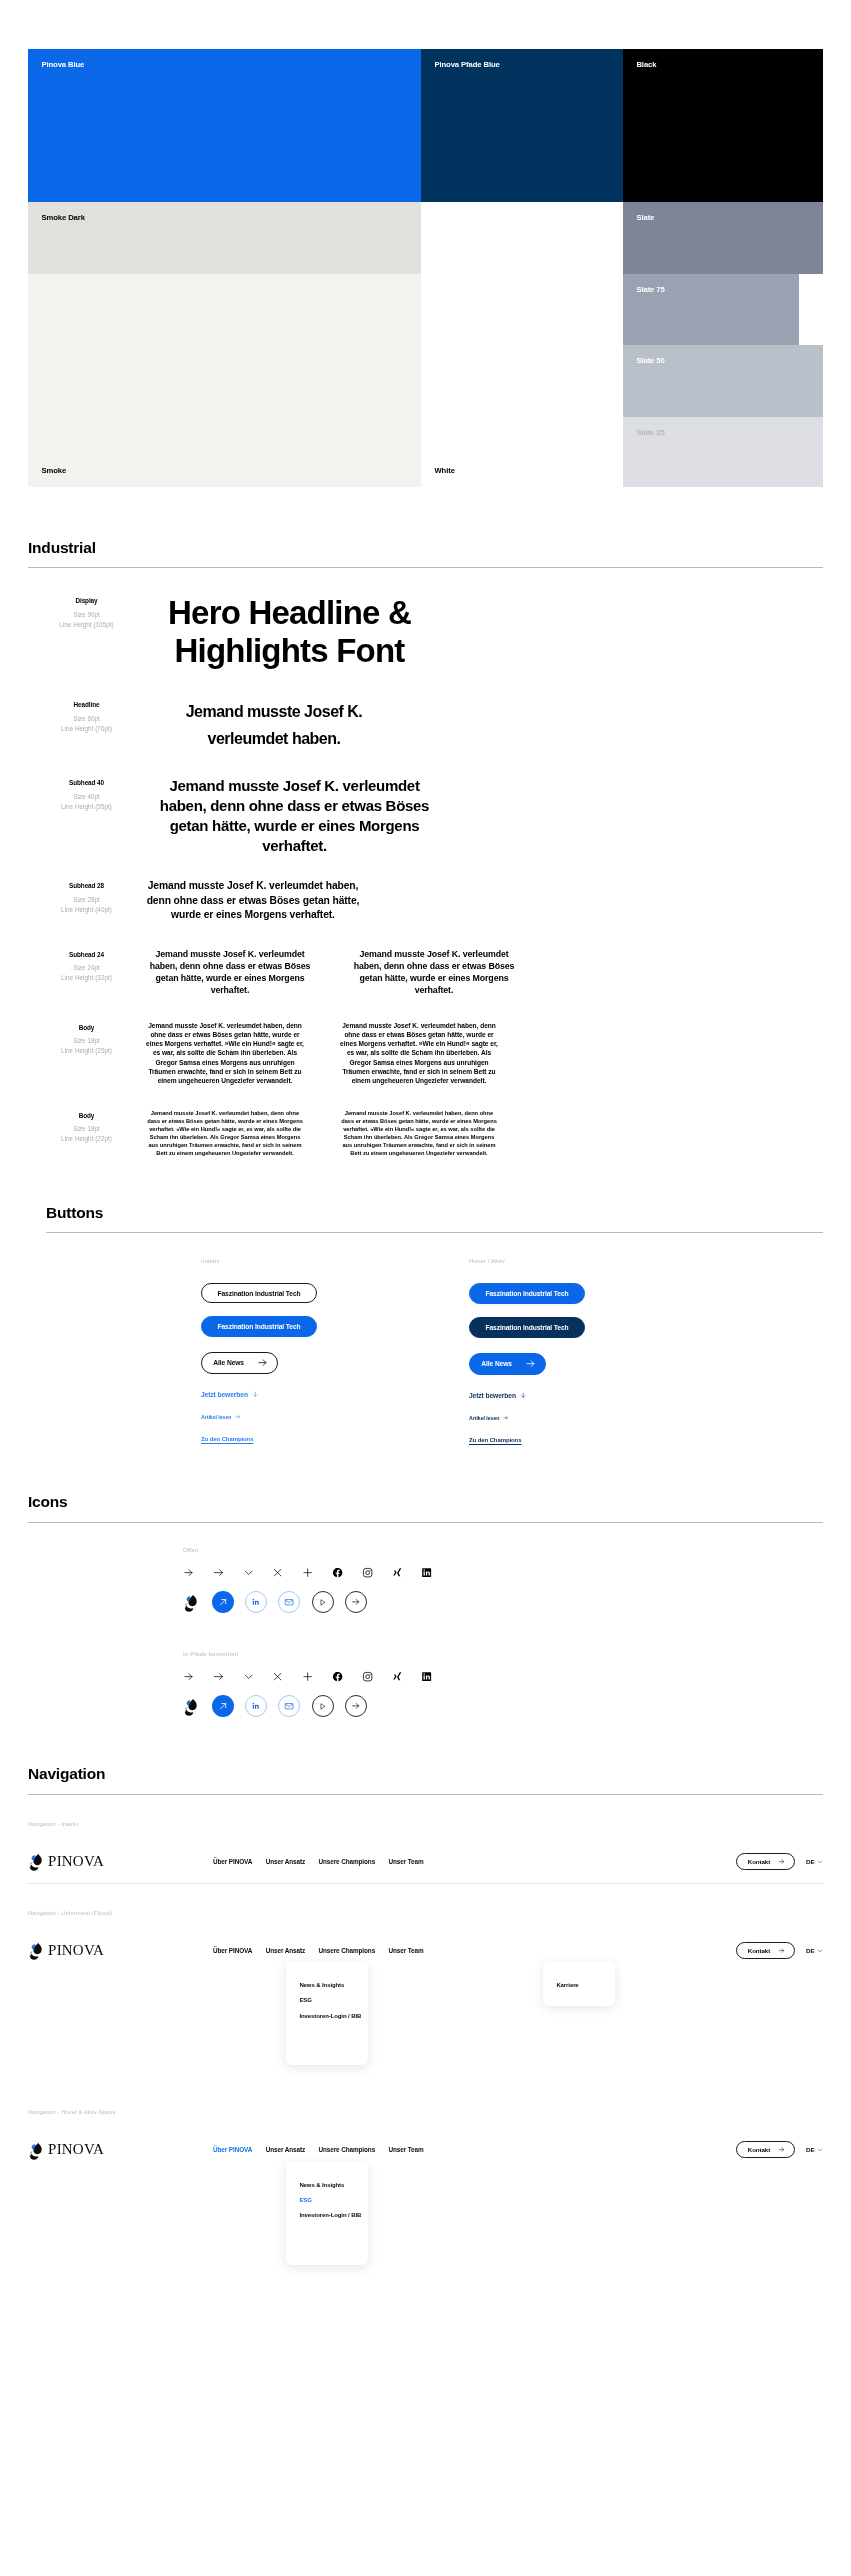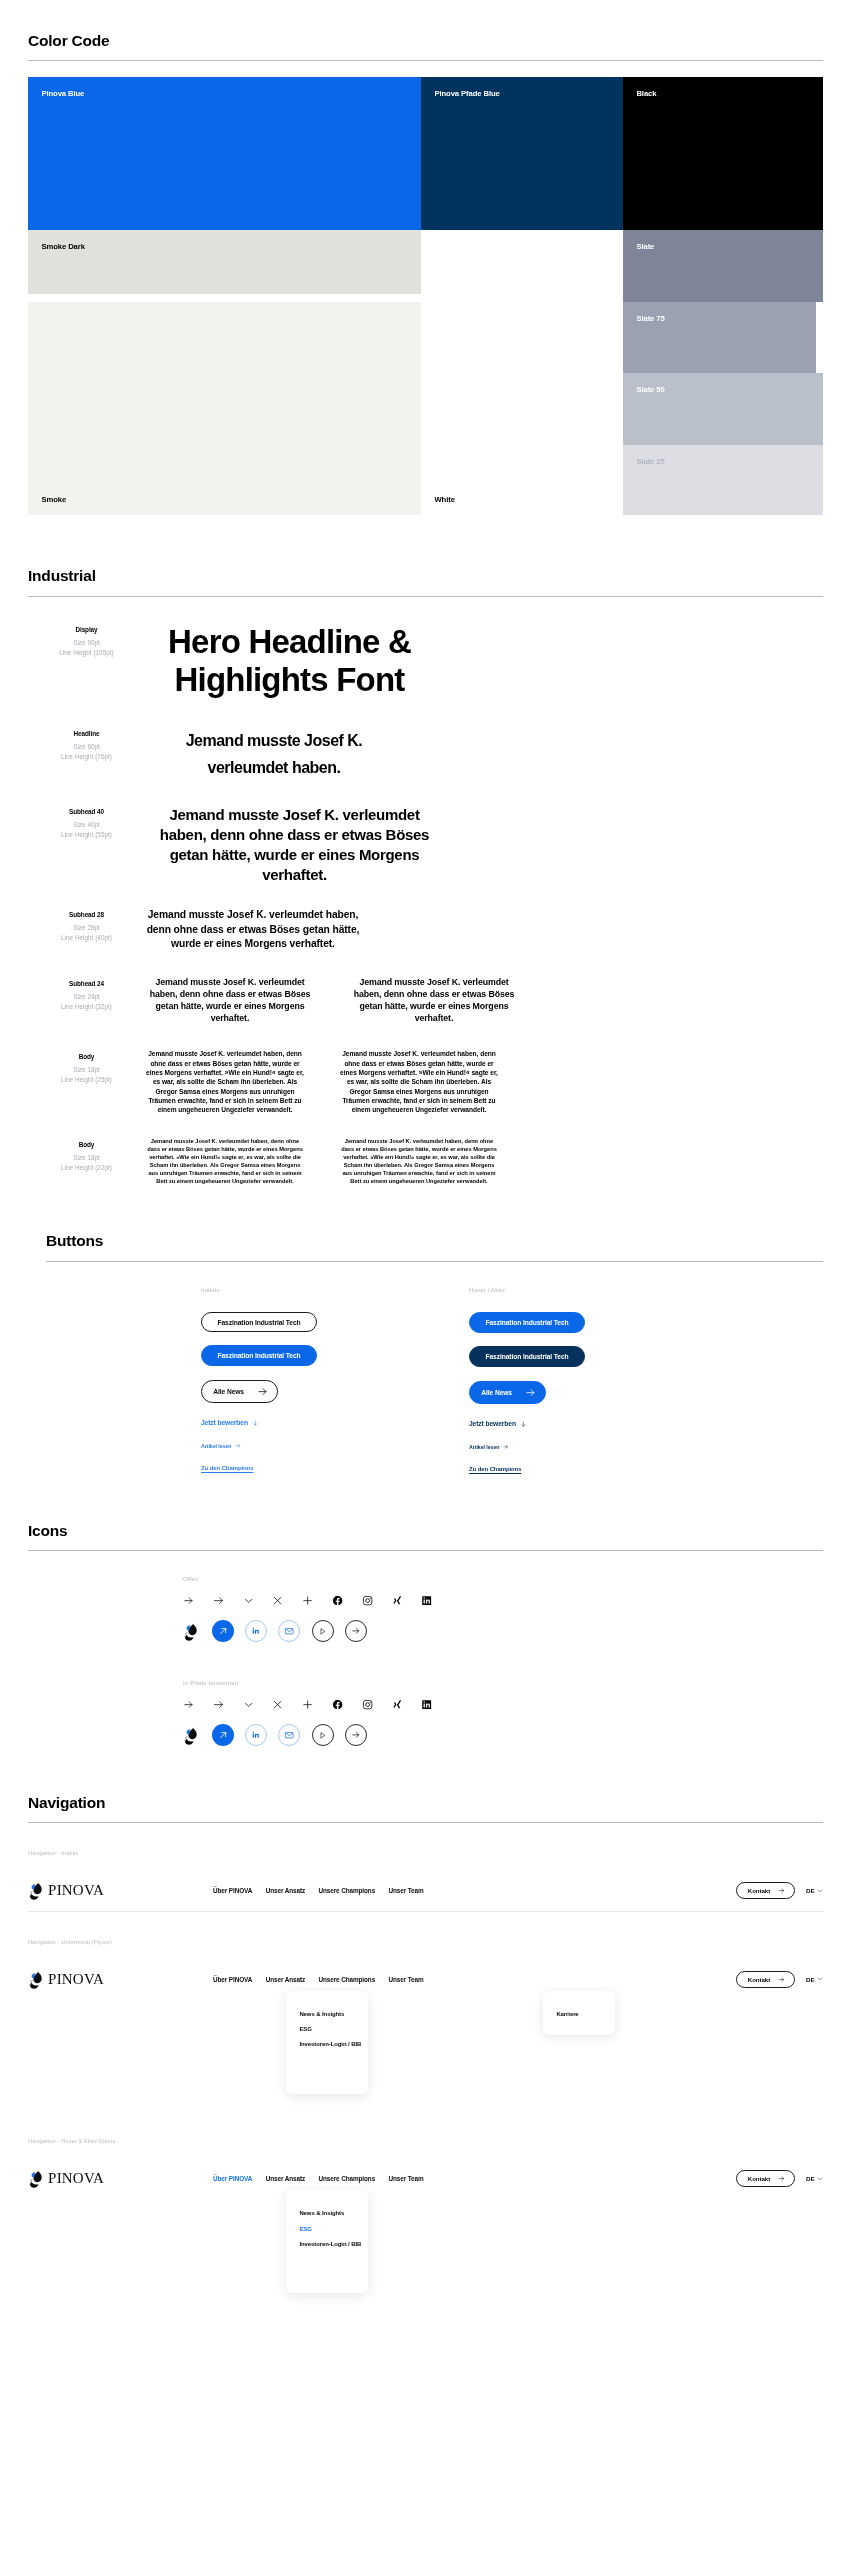--- a/index.html
+++ b/index.html
@@ -281,55 +281,51 @@
     position: absolute; left: 0; right: 0; top: 41px;
     height: 0.5px; background: #e6e6e8; z-index: -1;
   }
 </style>
 </head>
 <body>
 
 <div class="page">
 
   <section id="sec-color">
-    <div class="section-head">
-      <div class="section-title">Color Code</div>
-      <div class="section-rule"></div>
-    </div>
 
     <div class="swatch-grid">
 
       <div class="sw" id="sw-pinova-blue" style="left: 0px; top: 0px; width: 393px; height: 153px; background: rgb(10, 104, 232); color: rgb(255, 255, 255);">
         <div class="sw-label">Pinova Blue</div>
       </div>
 
       <div class="sw" id="sw-pinova-deep-blue" style="left: 393px; top: 0px; width: 202px; height: 153px; background: rgb(0, 52, 95); color: rgb(255, 255, 255);">
         <div class="sw-label">Pinova Pfade Blue</div>
       </div>
 
       <div class="sw" id="sw-black" style="left: 595px; top: 0px; width: 200px; height: 153px; background: rgb(0, 0, 0); color: rgb(255, 255, 255);">
         <div class="sw-label">Black</div>
       </div>
 
-      <div class="sw" id="sw-smoke-dark" style="left: 0px; top: 153px; width: 393px; height: 64px; background: rgb(224, 224, 221); color: rgb(0, 0, 0);">
+      <div class="sw" id="sw-smoke-dark" style="left: 0px; top: 153px; width: 393px; height: 72px; background: rgb(224, 224, 221); color: rgb(0, 0, 0);">
         <div class="sw-label">Smoke Dark</div>
       </div>
 
       <div class="sw bottom" id="sw-smoke" style="left: 0px; top: 225px; width: 393px; height: 213px; background: rgb(242, 243, 239); color: rgb(0, 0, 0);">
         <div class="sw-label">Smoke</div>
       </div>
 
       <div class="sw bottom" id="sw-white" style="left: 393px; top: 153px; width: 242px; height: 285px; background: rgb(255, 255, 255); color: rgb(0, 0, 0);">
         <div class="sw-label">White</div>
       </div>
 
       <div class="sw" id="sw-slate" style="left: 595px; top: 153px; width: 200px; height: 72px; background: rgb(126, 133, 150); color: rgb(255, 255, 255);">
         <div class="sw-label">Slate</div>
       </div>
-      <div class="sw" id="sw-slate-75" style="left: 595px; top: 225px; width: 193px; height: 72px; background: rgb(154, 161, 176); color: rgb(255, 255, 255);">
+      <div class="sw" id="sw-slate-75" style="left: 595px; top: 225px; width: 176px; height: 72px; background: rgb(154, 161, 176); color: rgb(255, 255, 255);">
         <div class="sw-label">Slate 75</div>
       </div>
       <div class="sw" id="sw-slate-50" style="left: 595px; top: 296px; width: 200px; height: 72px; background: rgb(186, 192, 201); color: rgb(255, 255, 255);">
         <div class="sw-label">Slate 50</div>
       </div>
       <div class="sw" id="sw-slate-25" style="left: 595px; top: 368px; width: 200px; height: 70px; background: rgb(220, 222, 227); color: rgb(181, 184, 191);">
         <div class="sw-label">Slate 25</div>
       </div>
     </div>
   </section>

